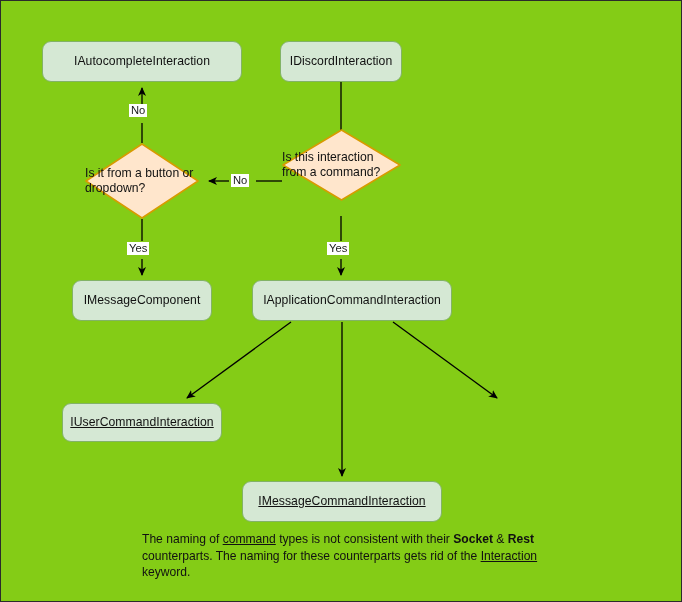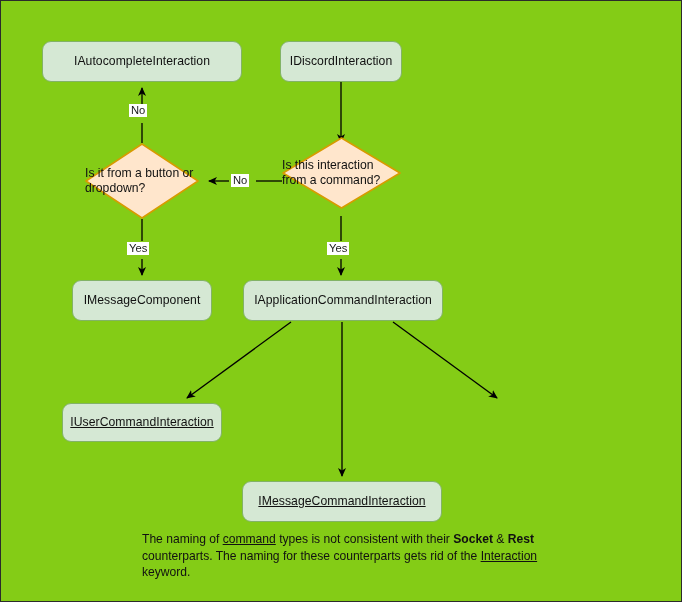--- a/index.html
+++ b/index.html
@@ -147,32 +147,32 @@
     <span>IDiscordInteraction</span>
   </div>
 
   <div class="diamond-wrap" style="left:84px; top:142px; width:114px; height:76px;">
     <svg class="diamond-shape" viewBox="0 0 114 76" preserveAspectRatio="none">
       <polygon points="57,1 113,38 57,75 1,38" fill="#ffe6cc" stroke="#d79b00" stroke-width="1.6" stroke-linejoin="round"></polygon>
     </svg>
     <div class="diamond-label">Is it from a button or dropdown?</div>
   </div>
 
-  <div class="diamond-wrap" style="left:281px; top:136px; width:119px; height:72px;">
+  <div class="diamond-wrap" style="left:281px; top:128px; width:119px; height:72px;">
     <svg class="diamond-shape" viewBox="0 0 119 72" preserveAspectRatio="none">
       <polygon points="59.5,1 118,36 59.5,71 1,36" fill="#ffe6cc" stroke="#d79b00" stroke-width="1.6" stroke-linejoin="round"></polygon>
     </svg>
     <div class="diamond-label">Is this interaction from a command?</div>
   </div>
 
   <div class="node node-box" style="left:71px; top:279px; width:140px; height:41px;">
     <span>IMessageComponent</span>
   </div>
 
-  <div class="node node-box" style="left:242px; top:279px; width:200px; height:41px;align-items:center;">
+  <div class="node node-box" style="left:251px; top:279px; width:200px; height:41px;align-items:center;">
     <span>IApplicationCommandInteraction</span>
   </div>
 
   <div class="node node-box" style="left:61px; top:402px; width:160px; height:39px;text-decoration:underline;">
     <span>IUserCommandInteraction</span>
   </div>
 
 
   <div class="node node-box" style="left:241px; top:480px; width:200px; height:41px;text-decoration:underline;">
     <span>IMessageCommandInteraction</span>

